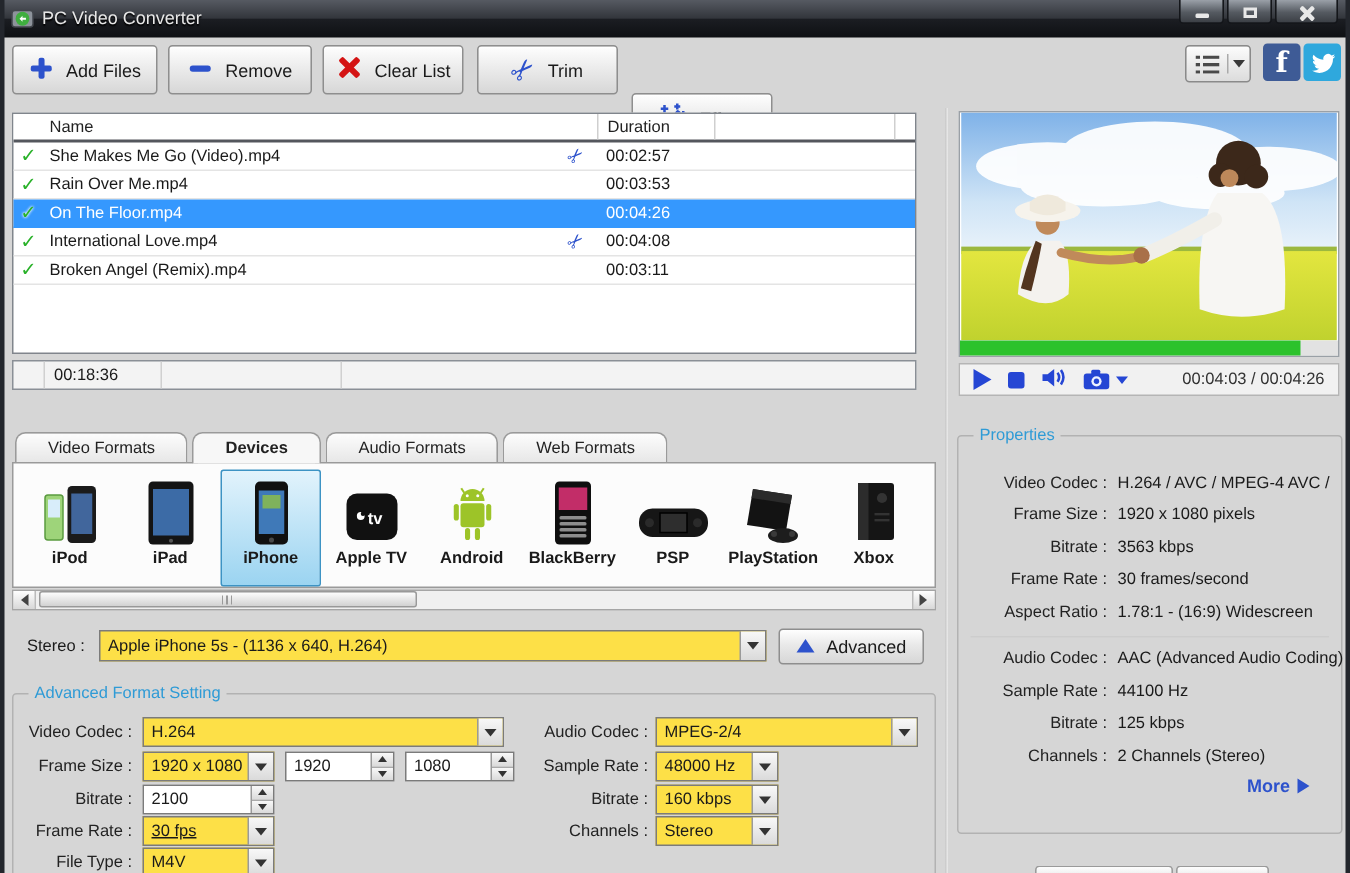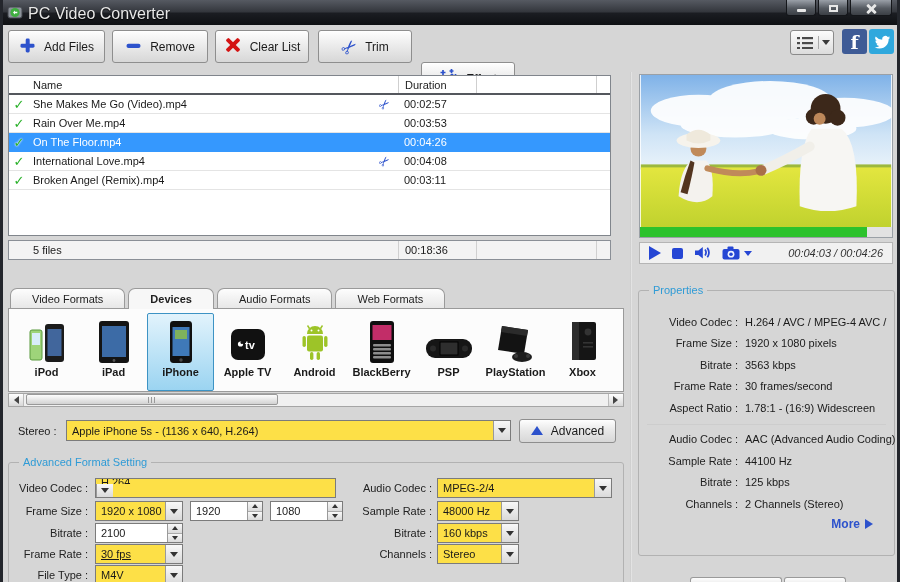--- a/index.html
+++ b/index.html
@@ -6,21 +6,21 @@
   *{box-sizing:border-box;}
   .window{position:relative;width:900px;height:582px;background:#d6d6d6;overflow:hidden;
           font-family:"Liberation Sans","DejaVu Sans",sans-serif;font-size:11px;color:#1a1a1a;}
   .frame-l,.frame-r{position:absolute;top:0;width:3px;height:100%;background:#23262c;z-index:60;}
   .frame-l{left:0}.frame-r{right:0}
 
   
   .titlebar{position:absolute;left:0;top:0;width:100%;height:25px;z-index:55;
             background:linear-gradient(#565a62,#33363c 48%,#1b1d22 52%,#0e1013);}
   .title-ico{position:absolute;left:7px;top:4px;}
-  .title-text{position:absolute;left:28px;top:5px;font-size:16px;color:#e8e8e8;text-shadow:0 1px 1px #000;}
+  .title-text{position:absolute;left:28px;top:5px;font-size:12px;color:#e8e8e8;text-shadow:0 1px 1px #000;}
   .wbtns{position:absolute;top:0;right:8px;display:flex;gap:2px;z-index:56;}
   .wbtn{height:16px;background:linear-gradient(#9aa0a8,#555a61 55%,#3b3f45);
         border:1px solid #14161a;border-top:none;border-radius:0 0 3px 3px;
         display:flex;align-items:center;justify-content:center;}
   .wbtn.min,.wbtn.max{width:30px}.wbtn.close{width:42px}
   .glyph-min{width:9px;height:3px;background:#e8e8e8;margin-top:5px;border-radius:1px;}
   .glyph-max{width:9px;height:7px;border:2px solid #e8e8e8;margin-top:2px;}
   .glyph-x{position:relative;width:10px;height:10px;margin-top:2px;}
   .glyph-x::before,.glyph-x::after{content:"";position:absolute;left:4px;top:-1px;width:3px;height:12px;background:#e8e8e8;border-radius:1px;}
   .glyph-x::before{transform:rotate(45deg)}.glyph-x::after{transform:rotate(-45deg)}
@@ -114,21 +114,21 @@
   
   .preview{position:absolute;left:639px;top:74px;width:254px;height:164px;border:1px solid #9aa0a6;background:#fff;}
   .pbar{position:absolute;left:0;bottom:0;width:100%;height:10px;background:#e2e2e2;}
   .pfill{width:90%;height:100%;background:#2cc22c;}
   .pctrl{position:absolute;left:639px;top:242px;width:254px;height:22px;border:1px solid #b5b5b5;background:#f1f1f1;
          display:flex;align-items:center;gap:11px;padding:0 9px;}
   .play-tri{width:0;height:0;border-top:7px solid transparent;border-bottom:7px solid transparent;border-left:12px solid #2546d4;}
   .stop-sq{width:11px;height:11px;background:#2546d4;border-radius:2px;}
   .cam-wrap{display:flex;align-items:center;gap:4px;}
   .cam-arr{width:0;height:0;border:4px solid transparent;border-top:5px solid #2546d4;margin-top:4px;}
-  .ptime{margin-left:auto;color:#333;font-style:italic;}
+  .ptime{margin-left:auto;color:#333;}
 
   
   .props{left:638px;top:290px;width:257px;height:266px;padding-top:20px;}
   .prop-row{display:flex;height:21.5px;align-items:center;}
   .prop-label{width:99px;text-align:right;color:#222;flex:none;}
   .prop-val{margin-left:7px;white-space:nowrap;}
   .prop-div{border-top:1px solid #cdcdcd;margin:5px 8px 4px 8px;}
   .more{display:flex;justify-content:flex-end;align-items:center;gap:5px;padding-right:16px;margin-top:2px;
         color:#2d52cc;font-weight:bold;font-size:12px;}
   .more-arr{width:0;height:0;border:5px solid transparent;border-left:8px solid #2d52cc;}
@@ -292,21 +292,20 @@
       <span class="c1">
           <span>Broken Angel (Remix).mp4</span>
         </span>
       <span class="c2">00:03:11</span>
       <span class="c3"></span>
         <span class="c4"></span>
     </div>
   </div>
   <div class="lfoot">
     <span class="c0"></span>
-    <span class="c1">5 files</span>
     <span class="c2">00:18:36</span>
     <span class="c3"></span>
       <span class="c4"></span>
   </div>
 
   <div class="tabs">
     <div class="tab">Video Formats</div>
     <div class="tab active">Devices</div>
     <div class="tab">Audio Formats</div>
     <div class="tab">Web Formats</div>
@@ -449,21 +448,21 @@
   </div>
   <div class="adv-btn">
     <span class="tri-up-blue"></span>
     <span>Advanced</span>
   </div>
 
   <div class="group" style="left:8px;top:462px;width:616px;height:130px;">
     <span class="glegend">Advanced Format Setting</span>
   </div>
   <span class="flabel" style="left:2px;top:482px;width:86px;">Video Codec :</span>
-  <div class="combo" style="left:95px;top:478px;width:241px;height:20px;flex-direction:column;">
+  <div class="combo" style="left:95px;top:478px;width:241px;height:20px;">
     <span class="val">H.264</span>
     <span class="arr">
         <i></i>
       </span>
   </div>
   <span class="flabel" style="left:2px;top:505px;width:86px;">Frame Size :</span>
   <div class="combo" style="left:95px;top:501px;width:88px;height:20px;">
     <span class="val">1920 x 1080</span>
     <span class="arr">
         <i></i>

